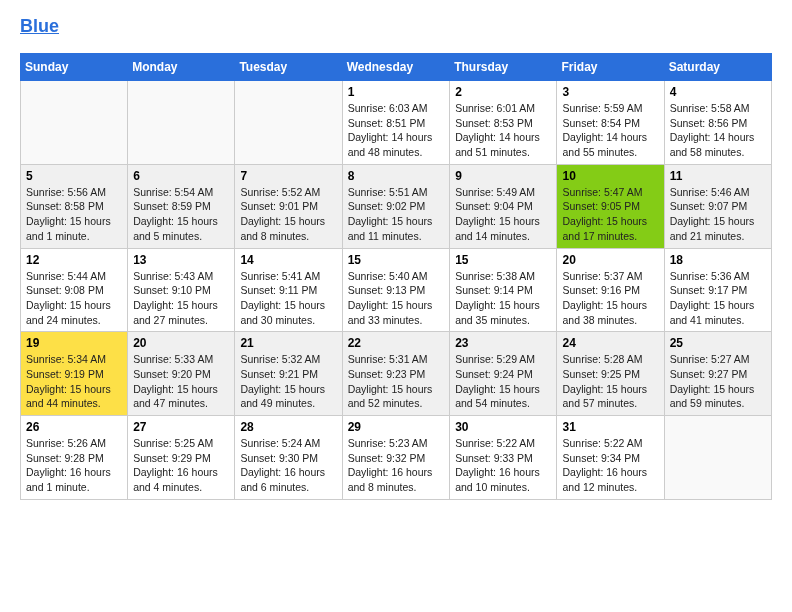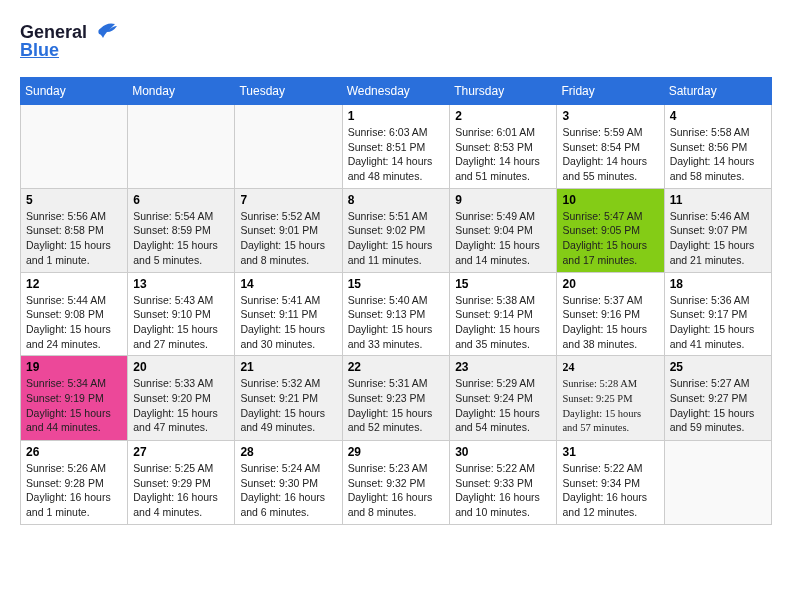--- a/index.html
+++ b/index.html
@@ -38,21 +38,21 @@
       width: 100%;
       border-collapse: collapse;
       font-size: 11px;
     }
     .calendar th {
       background: #2a6fdb;
       color: #fff;
       padding: 6px 4px;
       text-align: left;
       font-size: 12px;
-      font-weight: normal;
+      font-weight: bold;
       border: 1px solid #2a6fdb;
     }
     .calendar td {
       border: 1px solid #ccc;
       vertical-align: top;
       padding: 4px 5px;
       width: 108px;
       min-height: 80px;
       background: #fff;
     }
@@ -76,26 +76,20 @@
     .empty-cell {
       background: #f9f9f9 !important;
     }
   </style>
 </head>
 <body>
 
 <div class="header">
   <div class="logo">
     <div style="display:flex;flex-direction:column;align-items:flex-start;">
-      <div style="display:flex;align-items:center;gap:2px;">
-        <span style="font-size:18px;font-weight:bold;color:#1a1a2e;">General</span>
-        <svg width="28" height="24" viewBox="0 0 28 24" style="margin-left:2px;">
-          <path d="M10,8 Q16,2 24,4 Q20,8 18,10 Q22,6 26,6 Q22,12 16,12 Q14,14 12,18 Q10,14 8,14 Q6,10 10,8 Z" fill="#2a6fdb"></path>
-        </svg>
-      </div>
       <span style="font-size:18px;font-weight:bold;color:#2a6fdb;margin-top:-4px;text-decoration:underline;">Blue</span>
     </div>
   </div>
   <div class="title-block">
     <div class="month-title"></div>
     <div class="location-title"></div>
   </div>
 </div>
 
 <table class="calendar">
@@ -186,41 +180,41 @@
         <td>
           <div class="day-num">20</div>
           <div class="day-info">Sunrise: 5:37 AM<br>Sunset: 9:16 PM<br>Daylight: 15 hours and 38 minutes.</div>
         </td>
         <td>
           <div class="day-num">18</div>
           <div class="day-info">Sunrise: 5:36 AM<br>Sunset: 9:17 PM<br>Daylight: 15 hours and 41 minutes.</div>
         </td>
       </tr>
       <tr>
-        <td style="background: #ec4899;">
+        <td style="background: #fde047;">
           <div class="day-num">19</div>
           <div class="day-info">Sunrise: 5:34 AM<br>Sunset: 9:19 PM<br>Daylight: 15 hours and 44 minutes.</div>
         </td>
         <td style="background: rgb(240, 240, 240);">
           <div class="day-num">20</div>
           <div class="day-info">Sunrise: 5:33 AM<br>Sunset: 9:20 PM<br>Daylight: 15 hours and 47 minutes.</div>
         </td>
         <td style="background: rgb(240, 240, 240); margin-top: 24px;">
           <div class="day-num">21</div>
           <div class="day-info">Sunrise: 5:32 AM<br>Sunset: 9:21 PM<br>Daylight: 15 hours and 49 minutes.</div>
         </td>
         <td style="background: rgb(240, 240, 240);">
           <div class="day-num">22</div>
           <div class="day-info">Sunrise: 5:31 AM<br>Sunset: 9:23 PM<br>Daylight: 15 hours and 52 minutes.</div>
         </td>
         <td style="background: rgb(240, 240, 240);">
           <div class="day-num">23</div>
           <div class="day-info">Sunrise: 5:29 AM<br>Sunset: 9:24 PM<br>Daylight: 15 hours and 54 minutes.</div>
         </td>
-        <td style="background: rgb(240, 240, 240); font-family: Liberation Serif, serif;">
+        <td style="background: rgb(240, 240, 240);">
           <div class="day-num">24</div>
           <div class="day-info">Sunrise: 5:28 AM<br>Sunset: 9:25 PM<br>Daylight: 15 hours and 57 minutes.</div>
         </td>
         <td style="background: rgb(240, 240, 240);">
           <div class="day-num">25</div>
           <div class="day-info">Sunrise: 5:27 AM<br>Sunset: 9:27 PM<br>Daylight: 15 hours and 59 minutes.</div>
         </td>
       </tr>
       <tr>
         <td>

